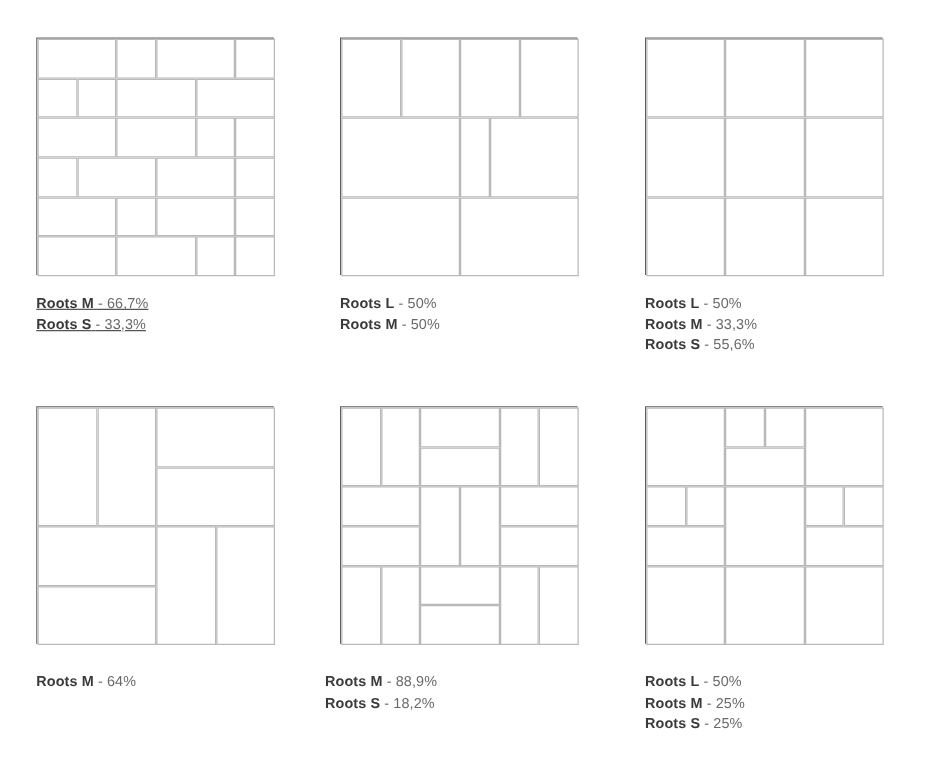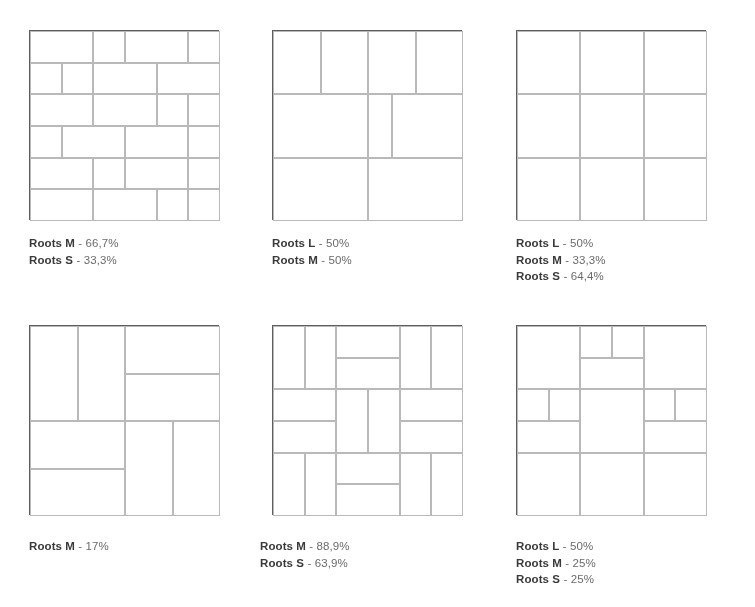--- a/index.html
+++ b/index.html
@@ -81,21 +81,21 @@
         <div class="brick" style="left: 158.3px; top: 95px; width: 31.7px; height: 31.7px; border-color: rgb(185, 185, 185);"></div>
         <div class="brick" style="left: 0px; top: 126.7px; width: 63.3px; height: 31.7px; border-color: rgb(185, 185, 185);"></div>
         <div class="brick" style="left: 63.3px; top: 126.7px; width: 31.7px; height: 31.7px; border-color: rgb(185, 185, 185);"></div>
         <div class="brick" style="left: 95px; top: 126.7px; width: 63.3px; height: 31.7px; border-color: rgb(185, 185, 185);"></div>
         <div class="brick" style="left: 158.3px; top: 126.7px; width: 31.7px; height: 31.7px; border-color: rgb(185, 185, 185);"></div>
         <div class="brick" style="left: 0px; top: 158.3px; width: 63.3px; height: 31.7px; border-color: rgb(185, 185, 185);"></div>
         <div class="brick" style="left: 63.3px; top: 158.3px; width: 63.3px; height: 31.7px; border-color: rgb(185, 185, 185);"></div>
         <div class="brick" style="left: 126.7px; top: 158.3px; width: 31.7px; height: 31.7px; border-color: rgb(185, 185, 185);"></div>
         <div class="brick" style="left: 158.3px; top: 158.3px; width: 31.7px; height: 31.7px; border-color: rgb(185, 185, 185);"></div>
       </div>
-      <div class="legend" style="left: 29px; top: 235px;">
+      <div class="legend" style="left: 29px; top: 235px; text-decoration: underline;">
         <span class="row"><span class="name">Roots M</span> <span class="val">- 66,7%</span></span>
         <span class="row"><span class="name">Roots S</span> <span class="val">- 33,3%</span></span>
       </div>
     </div>
     <div class="tile-block" style="left: 0px; top: 0px;">
       <div class="pattern-box" style="left: 272px; top: 30px; width: 190px; height: 190px; border-color: rgb(94, 94, 94);">
         <div class="brick" style="left: 0px; top: 0px; width: 47.5px; height: 63.3px; border-color: rgb(185, 185, 185);"></div>
         <div class="brick" style="left: 47.5px; top: 0px; width: 47.5px; height: 63.3px; border-color: rgb(185, 185, 185);"></div>
         <div class="brick" style="left: 95px; top: 0px; width: 47.5px; height: 63.3px; border-color: rgb(185, 185, 185);"></div>
         <div class="brick" style="left: 142.5px; top: 0px; width: 47.5px; height: 63.3px; border-color: rgb(185, 185, 185);"></div>
@@ -118,36 +118,36 @@
         <div class="brick" style="left: 0px; top: 63.3px; width: 63.3px; height: 63.3px; border-color: rgb(185, 185, 185);"></div>
         <div class="brick" style="left: 63.3px; top: 63.3px; width: 63.3px; height: 63.3px; border-color: rgb(185, 185, 185);"></div>
         <div class="brick" style="left: 126.7px; top: 63.3px; width: 63.3px; height: 63.3px; border-color: rgb(185, 185, 185);"></div>
         <div class="brick" style="left: 0px; top: 126.7px; width: 63.3px; height: 63.3px; border-color: rgb(185, 185, 185);"></div>
         <div class="brick" style="left: 63.3px; top: 126.7px; width: 63.3px; height: 63.3px; border-color: rgb(185, 185, 185);"></div>
         <div class="brick" style="left: 126.7px; top: 126.7px; width: 63.3px; height: 63.3px; border-color: rgb(185, 185, 185);"></div>
       </div>
       <div class="legend" style="left: 516px; top: 235px;">
         <span class="row"><span class="name">Roots L</span> <span class="val">- 50%</span></span>
         <span class="row"><span class="name">Roots  M</span> <span class="val">- 33,3%</span></span>
-        <span class="row"><span class="name">Roots S</span> <span class="val">- 64,4%</span></span>
+        <span class="row"><span class="name">Roots S</span> <span class="val">- 55,6%</span></span>
       </div>
     </div>
     <div class="tile-block" style="left: 0px; top: 0px;">
       <div class="pattern-box" style="left: 29px; top: 325px; width: 190px; height: 190px; border-color: rgb(94, 94, 94);">
         <div class="brick" style="left: 0px; top: 0px; width: 47.5px; height: 95px; border-color: rgb(185, 185, 185);"></div>
         <div class="brick" style="left: 47.5px; top: 0px; width: 47.5px; height: 95px; border-color: rgb(185, 185, 185);"></div>
         <div class="brick" style="left: 95px; top: 0px; width: 95px; height: 47.5px; border-color: rgb(185, 185, 185);"></div>
         <div class="brick" style="left: 95px; top: 47.5px; width: 95px; height: 47.5px; border-color: rgb(185, 185, 185);"></div>
         <div class="brick" style="left: 0px; top: 95px; width: 95px; height: 47.5px; border-color: rgb(185, 185, 185);"></div>
         <div class="brick" style="left: 0px; top: 142.5px; width: 95px; height: 47.5px; border-color: rgb(185, 185, 185);"></div>
         <div class="brick" style="left: 95px; top: 95px; width: 47.5px; height: 95px; border-color: rgb(185, 185, 185);"></div>
         <div class="brick" style="left: 142.5px; top: 95px; width: 47.5px; height: 95px; border-color: rgb(185, 185, 185);"></div>
       </div>
       <div class="legend" style="left: 29px; top: 538px;">
-        <span class="row"><span class="name">Roots M</span> <span class="val">- 17%</span></span>
+        <span class="row"><span class="name">Roots M</span> <span class="val">- 64%</span></span>
       </div>
     </div>
     <div class="tile-block" style="left: 0px; top: 0px;">
       <div class="pattern-box" style="left: 272px; top: 325px; width: 190px; height: 190px; border-color: rgb(94, 94, 94);">
         <div class="brick" style="left: 0px; top: 0px; width: 31.7px; height: 63.3px; border-color: rgb(185, 185, 185);"></div>
         <div class="brick" style="left: 31.7px; top: 0px; width: 31.7px; height: 63.3px; border-color: rgb(185, 185, 185);"></div>
         <div class="brick" style="left: 63.3px; top: 0px; width: 63.3px; height: 31.7px; border-color: rgb(185, 185, 185);"></div>
         <div class="brick" style="left: 63.3px; top: 31.7px; width: 63.3px; height: 31.7px; border-color: rgb(185, 185, 185);"></div>
         <div class="brick" style="left: 126.7px; top: 0px; width: 31.7px; height: 63.3px; border-color: rgb(185, 185, 185);"></div>
         <div class="brick" style="left: 158.3px; top: 0px; width: 31.7px; height: 63.3px; border-color: rgb(185, 185, 185);"></div>
@@ -159,21 +159,21 @@
         <div class="brick" style="left: 126.7px; top: 95px; width: 63.3px; height: 31.7px; border-color: rgb(185, 185, 185);"></div>
         <div class="brick" style="left: 0px; top: 126.7px; width: 31.7px; height: 63.3px; border-color: rgb(185, 185, 185);"></div>
         <div class="brick" style="left: 31.7px; top: 126.7px; width: 31.7px; height: 63.3px; border-color: rgb(185, 185, 185);"></div>
         <div class="brick" style="left: 63.3px; top: 126.7px; width: 63.3px; height: 31.7px; border-color: rgb(185, 185, 185);"></div>
         <div class="brick" style="left: 63.3px; top: 158.3px; width: 63.3px; height: 31.7px; border-color: rgb(185, 185, 185);"></div>
         <div class="brick" style="left: 126.7px; top: 126.7px; width: 31.7px; height: 63.3px; border-color: rgb(185, 185, 185);"></div>
         <div class="brick" style="left: 158.3px; top: 126.7px; width: 31.7px; height: 63.3px; border-color: rgb(185, 185, 185);"></div>
       </div>
       <div class="legend" style="left: 260px; top: 538px;">
         <span class="row"><span class="name">Roots M</span> <span class="val">- 88,9%</span></span>
-        <span class="row"><span class="name">Roots  S</span> <span class="val">- 63,9%</span></span>
+        <span class="row"><span class="name">Roots  S</span> <span class="val">- 18,2%</span></span>
       </div>
     </div>
     <div class="tile-block" style="left: 0px; top: 0px;">
       <div class="pattern-box" style="left: 516px; top: 325px; width: 190px; height: 190px; border-color: rgb(94, 94, 94);">
         <div class="brick" style="left: 0px; top: 0px; width: 63.3px; height: 63.3px; border-color: rgb(185, 185, 185);"></div>
         <div class="brick" style="left: 63.3px; top: 0px; width: 31.7px; height: 31.7px; border-color: rgb(185, 185, 185);"></div>
         <div class="brick" style="left: 95px; top: 0px; width: 31.7px; height: 31.7px; border-color: rgb(185, 185, 185);"></div>
         <div class="brick" style="left: 63.3px; top: 31.7px; width: 63.3px; height: 31.7px; border-color: rgb(185, 185, 185);"></div>
         <div class="brick" style="left: 126.7px; top: 0px; width: 63.3px; height: 63.3px; border-color: rgb(185, 185, 185);"></div>
         <div class="brick" style="left: 0px; top: 63.3px; width: 31.7px; height: 31.7px; border-color: rgb(185, 185, 185);"></div>

